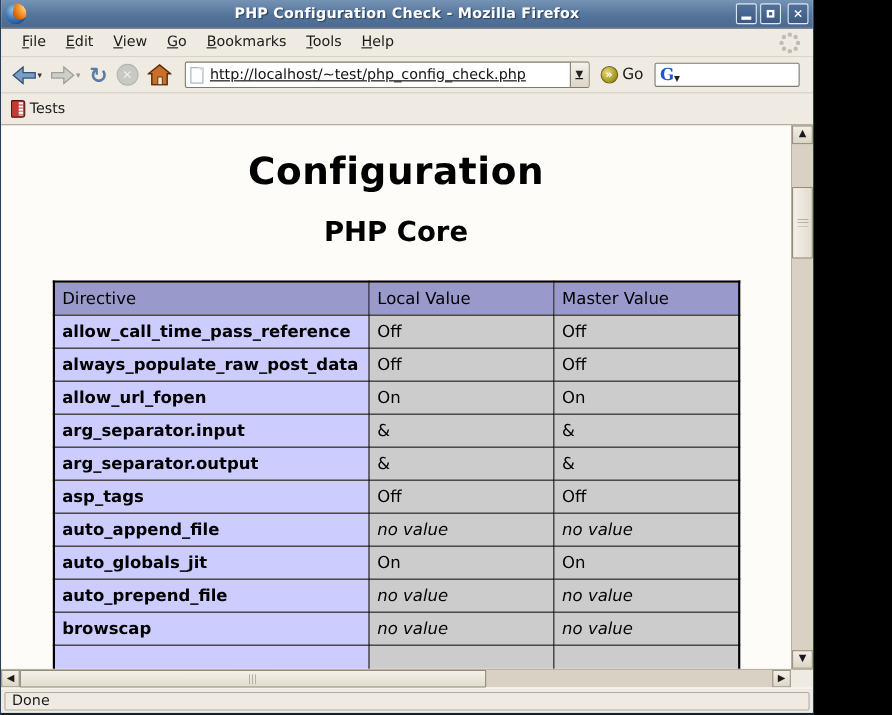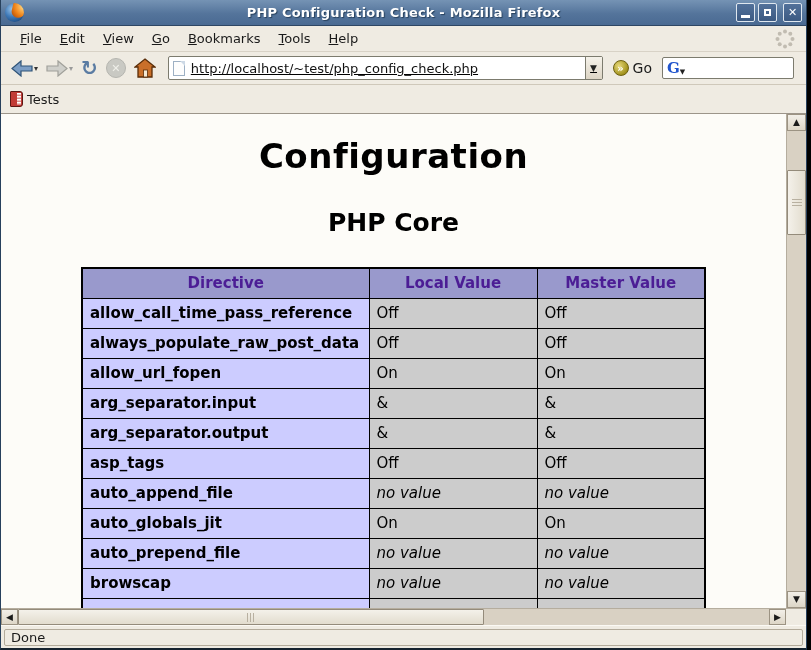--- a/index.html
+++ b/index.html
@@ -1,19 +1,19 @@
 <!DOCTYPE html>
 <html><head>
 <meta charset="utf-8">
 <style>
   * { margin:0; padding:0; box-sizing:border-box; }
   html,body { width:811px; height:650px; }
   body { font-family:"DejaVu Sans","Liberation Sans",sans-serif; background:#000; }
 
-  .window { width:807px; height:650px; display:flex; flex-direction:column;
+  .window { width:740px; height:650px; display:flex; flex-direction:column;
             background:#efebe2; border-left:1px solid #27405c; border-right:1px solid #27405c;
             border-bottom:2px solid #16232f; overflow:hidden; }
 
   
   .titlebar { height:26px; flex:0 0 26px; display:flex; align-items:center;
               background:linear-gradient(#7593b4, #54749b 55%, #4a6a92);
               border-bottom:1px solid #2e4663; padding:0 4px; position:relative; }
   .ff-icon { width:19px; height:19px; border-radius:50%; flex:0 0 19px;
              background:radial-gradient(circle at 38% 32%, #9cc4e8 0%, #3f7ab8 45%, #1d4e86 80%);
              position:relative; overflow:hidden; }
@@ -83,26 +83,26 @@
   .bm-icon::after { content:""; position:absolute; right:1px; top:1px; bottom:1px; width:4px;
              background:repeating-linear-gradient(#fff, #fff 1px, #d98f8c 2px, #d98f8c 3px); }
   .bm-label { font-size:13px; color:#1a1a1a; }
 
   
   .content-row { flex:1; display:flex; min-height:0; }
   .viewport { flex:1; background:#fdfcf8; overflow:hidden; position:relative; }
   .page { width:100%; }
   h1.cfg { text-align:center; font-size:34px; font-weight:bold; color:#000;
            margin-top:22px; letter-spacing:.5px; }
-  h2.core { text-align:center; font-size:25px; font-weight:bold; color:#000; margin-top:32px; }
+  h2.core { text-align:center; font-size:25px; font-weight:bold; color:#000; margin-top:20px; }
   table.php { border-collapse:collapse; margin:30px auto 0 auto; width:623px;
               border:2px solid #000; table-layout:fixed; }
   table.php th, table.php td { border:1px solid #000; font-size:15px; padding:4px 7px;
               height:30px; overflow:hidden; white-space:nowrap; }
-  table.php th { background:#9999cc; font-weight:bold; text-align:center; color:#4c1d95; }
+  table.php th { background:#9999cc; font-weight:normal; text-align:left; color:#000000; }
   col.c-dir { width:287px; } col.c-loc { width:168px; } col.c-mas { width:168px; }
   td.dir { background:#ccccff; font-weight:bold; }
   td.val { background:#cccccc; font-weight:normal; }
   td.val.italic { font-style:italic; }
 
   
   .vscroll { flex:0 0 20px; background:#d9d1c3; border-left:1px solid #b5ad9e;
              display:flex; flex-direction:column; }
   .sb-btn { flex:0 0 17px; background:linear-gradient(#f2efe8,#ddd6c7);
             border:1px solid #9c9383; display:flex; align-items:center; justify-content:center;

